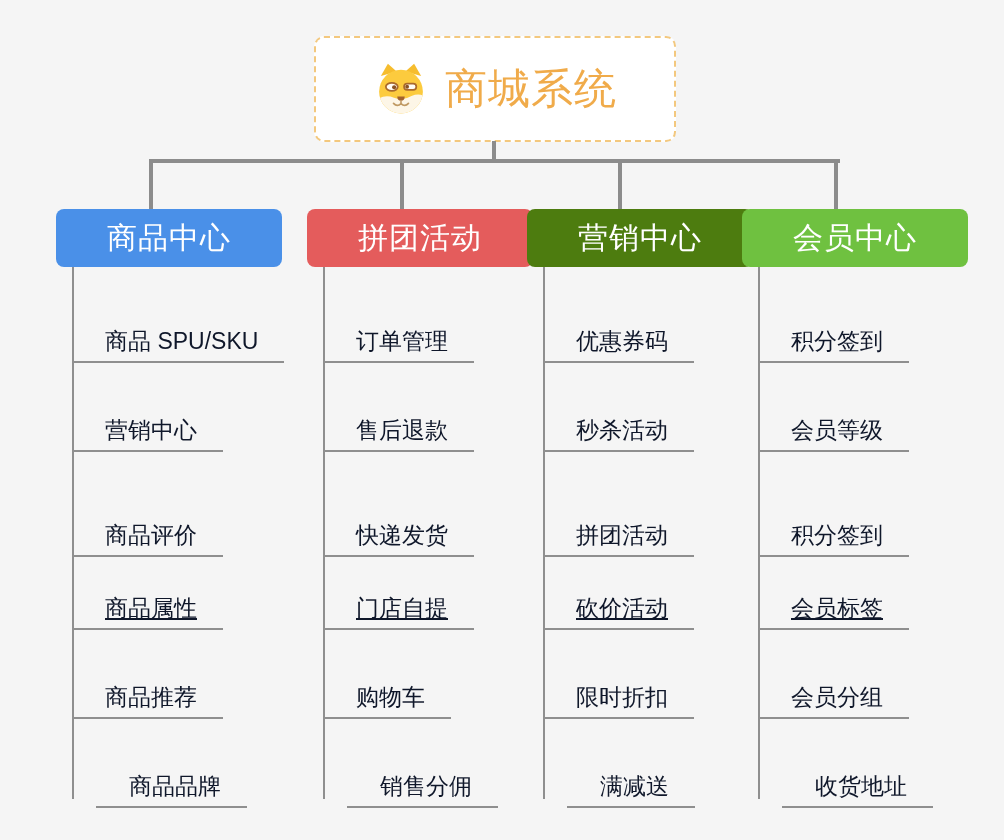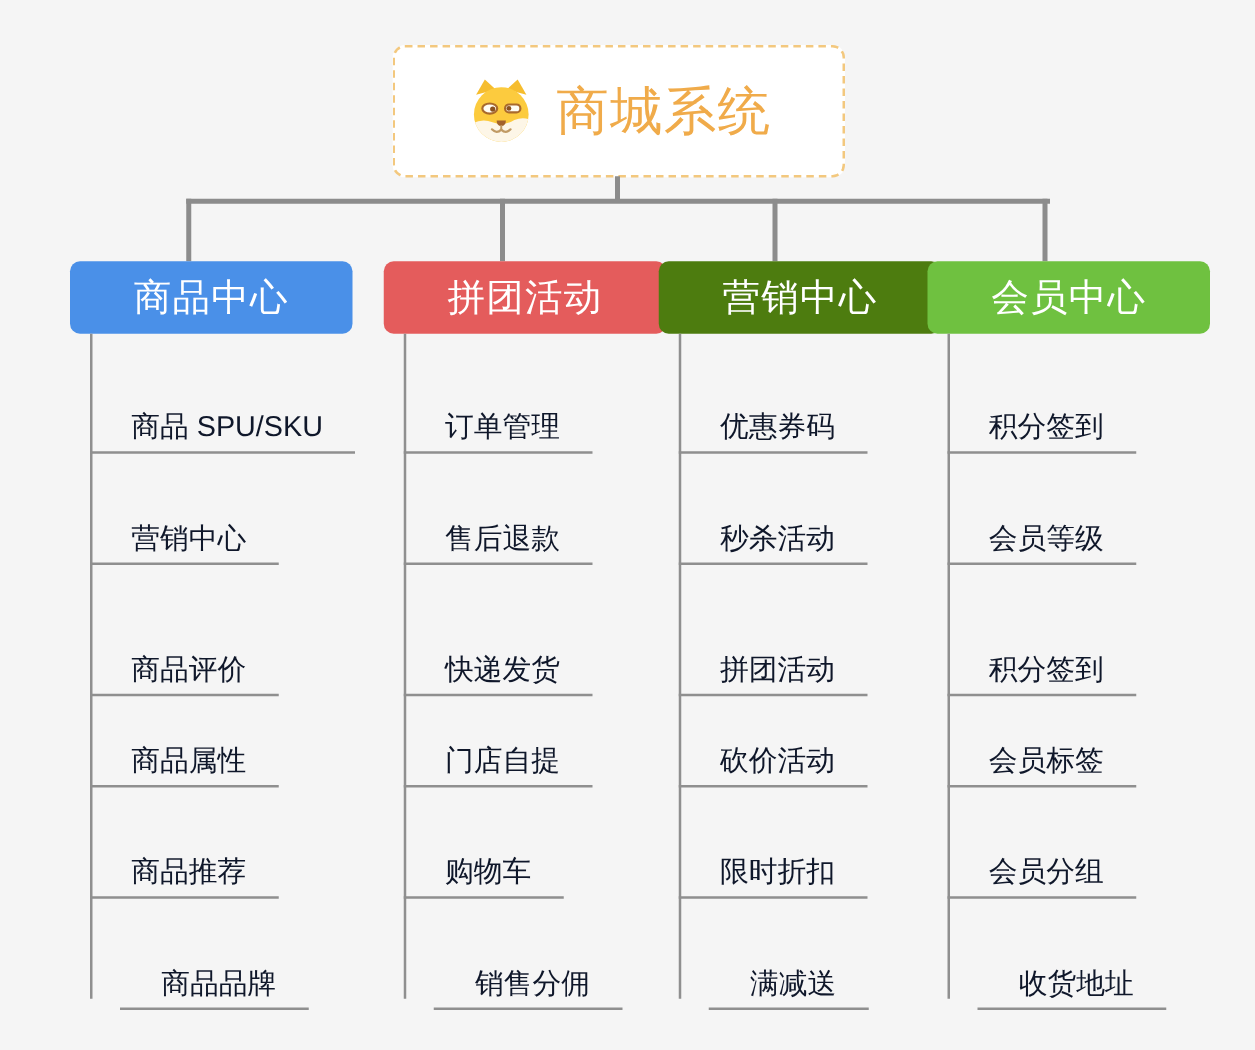--- a/index.html
+++ b/index.html
@@ -58,21 +58,21 @@
     height:38px;box-sizing:content-box;
     display:flex;align-items:flex-end;
     padding:0 26px 8px 33px;
     border-bottom:2px solid #8f8f8f;
     width:max-content;
     font-size:23px;color:#0f172a;
     white-space:nowrap;line-height:1;
     cursor:default;
   }
   .leaf-0{top:106px;} .leaf-1{top:195px;} .leaf-2{top:300px;}
-  .leaf-3{top:373px;} .leaf-4{top:462px;} .leaf-5{top:551px;margin-left:24px;}
+  .leaf-3{top:373px;text-decoration:underline;} .leaf-4{top:462px;} .leaf-5{top:551px;margin-left:24px;}
 </style>
 </head>
 <body>
 
 <div class="stage">
 
   <div class="root-node">
     <svg class="doge" viewBox="0 0 64 64" aria-hidden="true">
       <polygon points="9,17 17,3 27,12" fill="#f6bd2e"></polygon>
       <polygon points="55,17 47,3 37,12" fill="#f6bd2e"></polygon>

